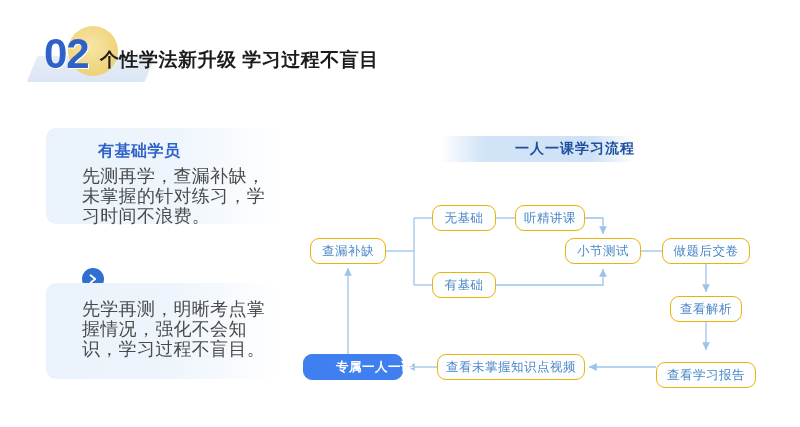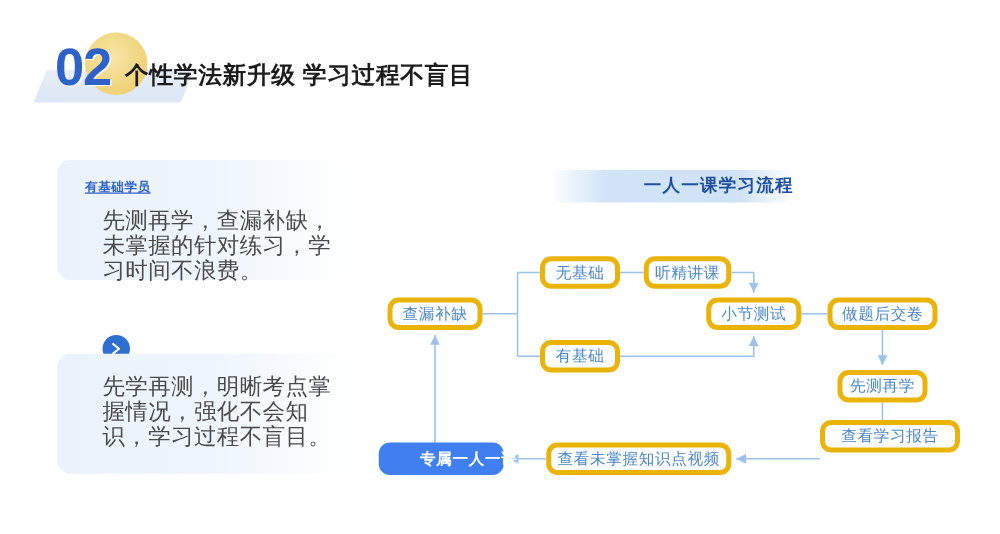--- a/index.html
+++ b/index.html
@@ -85,26 +85,26 @@
     border-radius: 50%;
     background: #2f6fd0;
     display: flex;
     align-items: center;
     justify-content: center;
   }
   #panel-1 .arrow-badge { top: 140px; }
   .arrow-badge svg { display: block; }
 
   .panel-title {
-    font-size: 10px;
+    margin-left: 30px;
+    font-size: 16px;
     font-weight: bold;
     color: #2f62c8;
     letter-spacing: 0.5px;
     line-height: 22px;
-    text-decoration: underline;
   }
   .panel-body {
     margin-left: 14px;
     margin-top: 4px;
     font-size: 18px;
     line-height: 20px;
     color: #4a4a4a;
     letter-spacing: 0.3px;
   }
 
@@ -132,21 +132,21 @@
     position: absolute;
     left: 0;
     top: 0;
     width: 800px;
     height: 427px;
     pointer-events: none;
   }
   .node {
     position: absolute;
     box-sizing: border-box;
-    border: 4px solid #eab308;
+    border: 1px solid #eab308;
     border-radius: 9px;
     background: #fdfeff;
     color: #4c86c6;
     font-size: 12.5px;
     letter-spacing: 0.5px;
     display: flex;
     align-items: center;
     justify-content: center;
     height: 26px;
     white-space: nowrap;
@@ -223,17 +223,17 @@
   </g>
 </svg>
 
 <div id="nodes">
     <div class="node" style="left: 310px; top: 238px; width: 76px;">查漏补缺</div>
     <div class="node" style="left: 432px; top: 205px; width: 64px;">无基础</div>
     <div class="node" style="left: 432px; top: 272px; width: 64px;">有基础</div>
     <div class="node" style="left: 515px; top: 205px; width: 70px; text-align: center;">听精讲课</div>
     <div class="node" style="left: 565px; top: 238px; width: 76px;">小节测试</div>
     <div class="node" style="left: 662px; top: 238px; width: 88px;">做题后交卷</div>
-    <div class="node" style="left: 670px; top: 296px; width: 72px;">先测再学</div>
-    <div class="node" style="left: 656px; top: 336px; width: 112px;">查看学习报告</div>
+    <div class="node" style="left: 670px; top: 296px; width: 72px;">查看解析</div>
+    <div class="node" style="left: 656px; top: 362px; width: 100px;">查看学习报告</div>
     <div class="node" style="left: 437px; top: 354px; width: 148px;">查看未掌握知识点视频</div>
     <div class="node filled" style="left: 303px; top: 354px; width: 100px;">专属一人一课</div>
   </div>
 
 </body></html>

